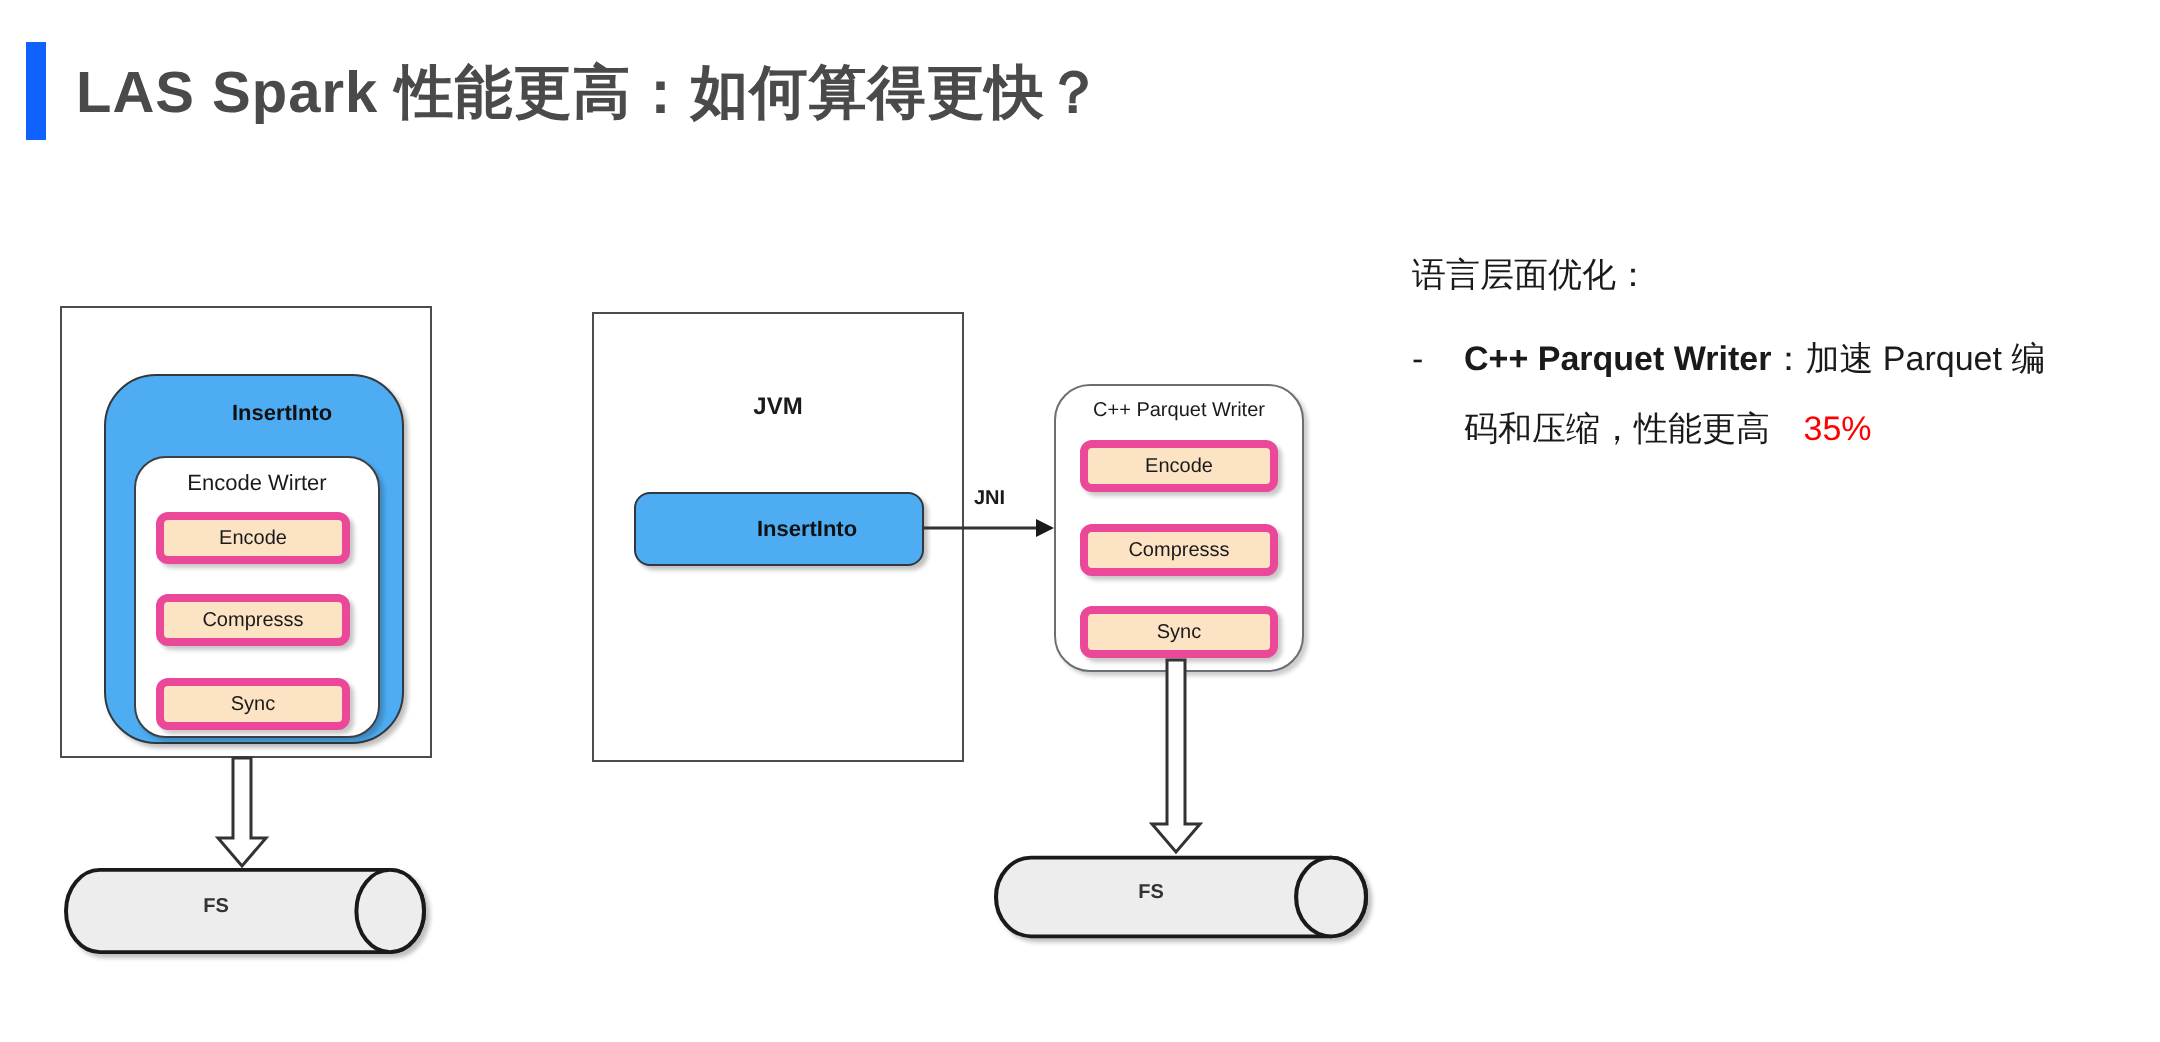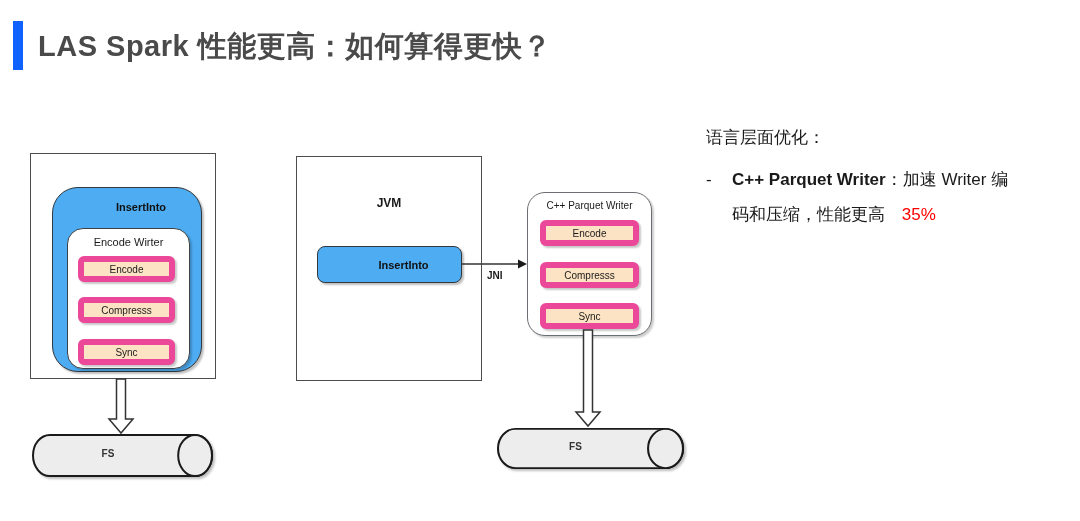--- a/index.html
+++ b/index.html
@@ -45,21 +45,21 @@
     position: absolute; background: #ffffff;
     border: 1px solid #3d4145; border-radius: 16px;
     box-shadow: 2px 2px 2px rgba(0,0,0,.2);
   }
   .white-round .round-label {
     position: absolute; top: 7px; left: 0; right: 0; text-align: center;
     font-size: 11px; color: #1a1a1a;
   }
   .step-box {
     position: absolute; background: #fbe3c4;
-    border: 6px solid #ec4899; border-radius: 6px;
+    border: 4px solid #ec4899; border-radius: 6px;
     box-shadow: 2px 2px 2px rgba(0,0,0,.22);
     display: flex; align-items: center; justify-content: center;
     font-size: 10px; color: #1a1a1a;
   }
   .diagram-svg { position: absolute; overflow: visible; }
   .shadowed { filter: drop-shadow(2px 2px 1px rgba(0,0,0,.25)); }
   .fs-label {
     position: absolute; text-align: center; font-size: 10px;
     font-weight: bold; color: #333;
   }
@@ -123,21 +123,21 @@
   </div>
 
   <div class="blue-box" style="left:317px; top:246px; width:145px; height:37px; border-radius:8px;">
     <div class="blue-label" style="top:12px;">InsertInto</div>
   </div>
 
   <svg class="diagram-svg" style="left:462px; top:257px;" width="66" height="14" viewBox="0 0 66 14">
     <line x1="0" y1="7" x2="56" y2="7" stroke="#333333" stroke-width="1.5"></line>
     <polygon points="56,2.5 65,7 56,11.5" fill="#1a1a1a"></polygon>
   </svg>
-  <div class="jni-label" style="left:487px; top:244px;margin-top:26px;">JNI</div>
+  <div class="jni-label" style="left:487px; top:244px;">JNI</div>
 
   <div class="white-round" style="left:527px; top:192px; width:125px; height:144px; border-radius:18px; border-color:#6b6f73;">
     <div class="round-label" style="font-size:10px;">C++ Parquet Writer</div>
   </div>
 
   <div class="step-box" style="left:540px; top:220px; width:99px; height:26px;">Encode</div>
   <div class="step-box" style="left:540px; top:262px; width:99px; height:26px;">Compresss</div>
   <div class="step-box" style="left:540px; top:303px; width:99px; height:26px;">Sync</div>
 
   <svg class="diagram-svg" style="left:565px; top:329px;" width="46" height="100" viewBox="0 0 46 100">
@@ -148,19 +148,19 @@
     <path d="M17,2 L163,2 A17,21 0 0 1 163,44 L17,44 A17,21 0 0 1 17,2 Z" fill="#ededed" stroke="#1a1a1a" stroke-width="2"></path>
     <ellipse cx="163" cy="23" rx="17" ry="21" fill="#ededed" stroke="#1a1a1a" stroke-width="2"></ellipse>
   </svg>
   <div class="fs-label" style="left:498px; top:441px; width:155px;">FS</div>
 
   <div class="notes">
     <div class="notes-heading">语言层面优化：</div>
     <div class="bullet-row">
       <div class="bullet-dash">-</div>
       <div class="bullet-body">
-        <span class="bold-seg">C++ Parquet Writer</span><span>：加速 Writer 编</span><br>
+        <span class="bold-seg">C++ Parquet Writer</span><span>：加速 Parquet 编</span><br>
         <span>码和压缩，性能更高 </span><span class="red-seg">35%</span>
       </div>
     </div>
   </div>
 
 </div>
 
 </body></html>

